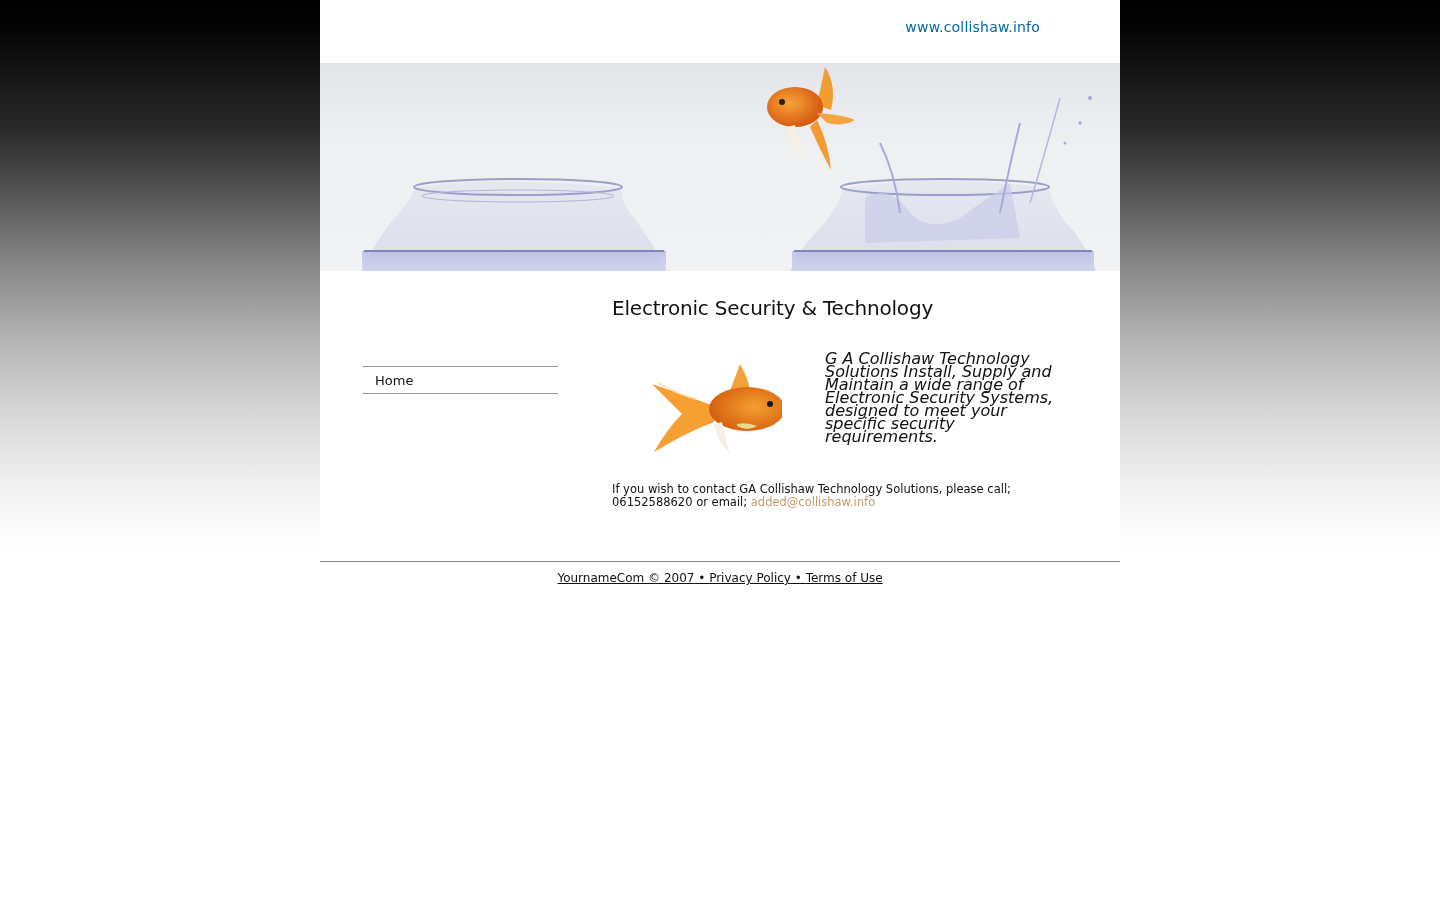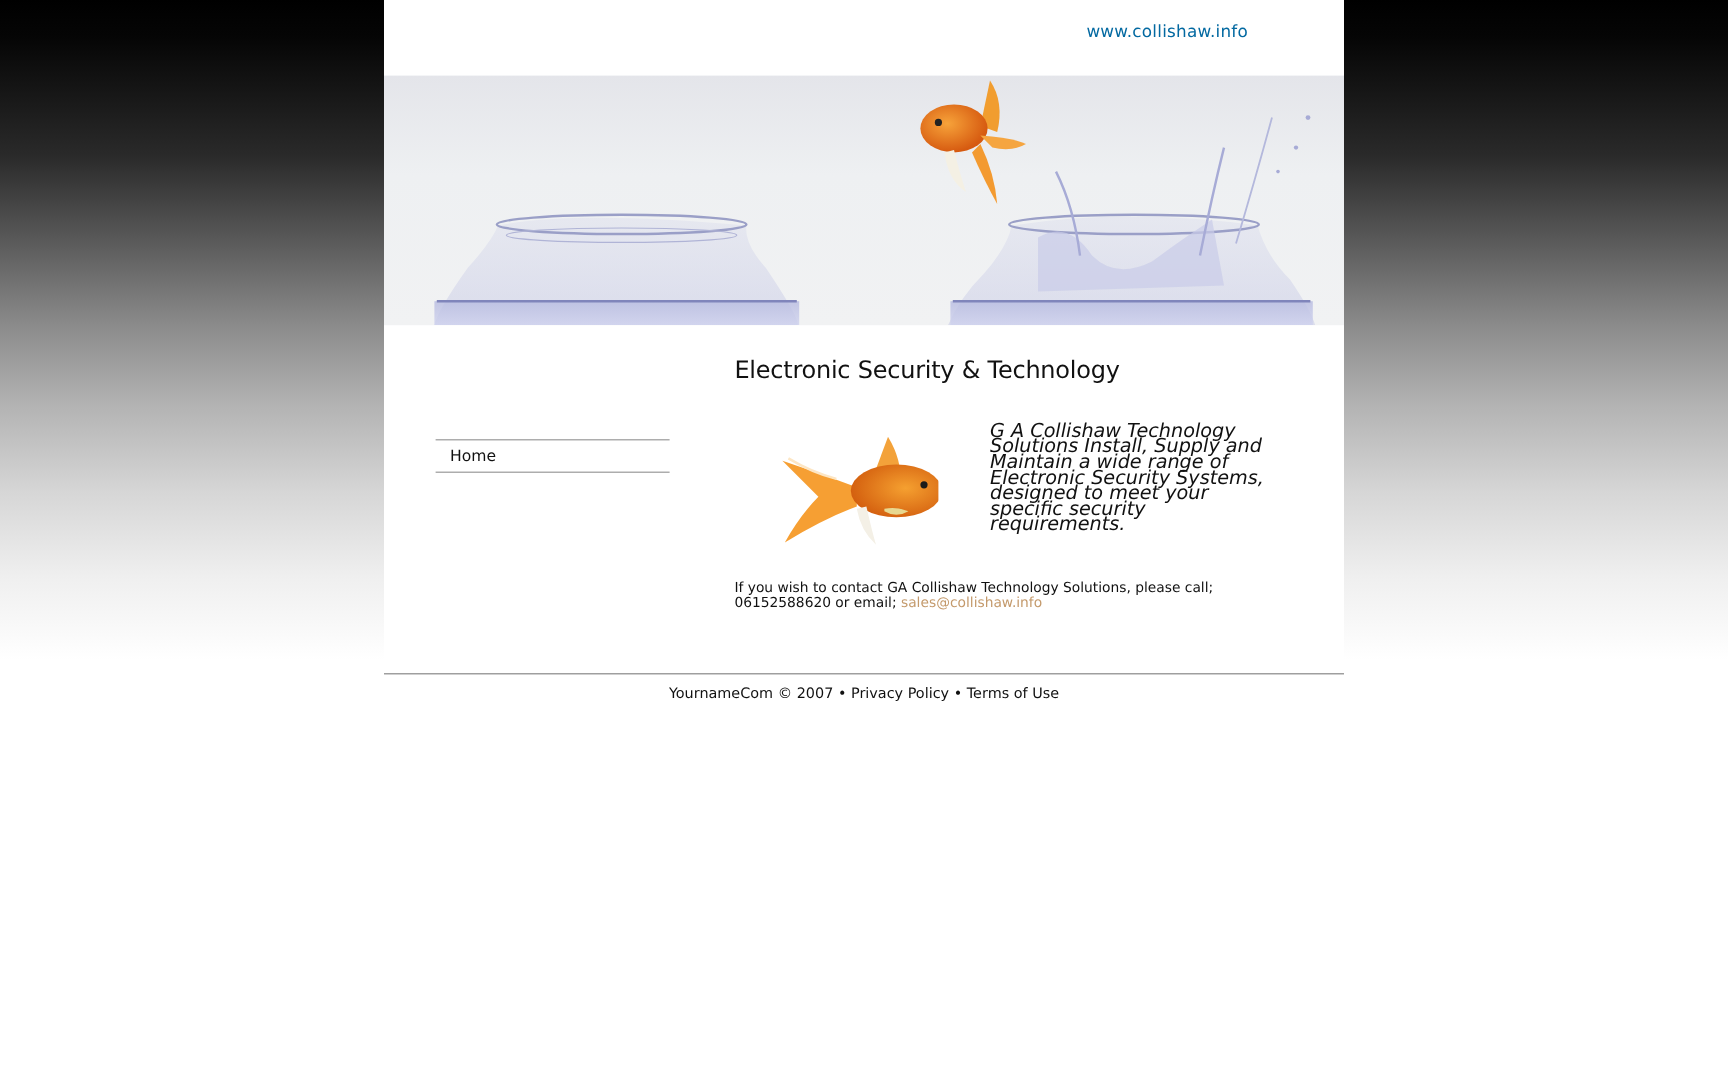--- a/index.html
+++ b/index.html
@@ -52,21 +52,21 @@
   .contact {
     position: absolute; left: 0; top: 187px; width: 460px;
     font-size: 11.5px; line-height: 13px; color: #111111;
   }
   .contact a { color: #c49a6c; text-decoration: none; }
   .footer-line {
     position: absolute; left: 320px; top: 561px; width: 800px; height: 1px; background: #888888;
   }
   .footer {
     position: absolute; left: 320px; top: 571px; width: 800px; text-align: center;
-    font-size: 12px; color: #111111;
+    font-size: 12px; color: #111111; text-decoration: underline;
   }
   .footer a { color: #111111; text-decoration: none; }
 </style>
 </head>
 <body>
 
 <div class="bg-gradient"></div>
 
 <div class="page">
   <div class="header">
@@ -141,21 +141,21 @@
       <path d="M80 68 Q85 90 88 100 Q75 88 72 70 Z" fill="#f4f0e6"></path>
       <path d="M95 72 Q105 78 115 72 Q105 68 95 70 Z" fill="#e8d890"></path>
       <circle cx="128" cy="50" r="3" fill="#1a1a1a"></circle>
     </svg>
 
     <div class="intro">
       <p class="em">G A Collishaw Technology Solutions Install, Supply and Maintain a wide range of Electronic Security Systems, designed to meet your specific security requirements.</p>
     </div>
 
     <div class="contact">
-      <span>If you wish to contact GA Collishaw Technology Solutions, please call; 06152588620 or email; </span><a>sales@collishaw.info</a>
+      <span>If you wish to contact GA Collishaw Technology Solutions, please call; 06152588620 or email; </span><a>added@collishaw.info</a>
     </div>
   </div>
 </div>
 
 <div class="footer-line"></div>
 <div class="footer">
   <span>YournameCom © 2007</span><span> • </span><a>Privacy Policy</a><span> • </span><a>Terms of Use</a>
 </div>
 
 </body></html>

